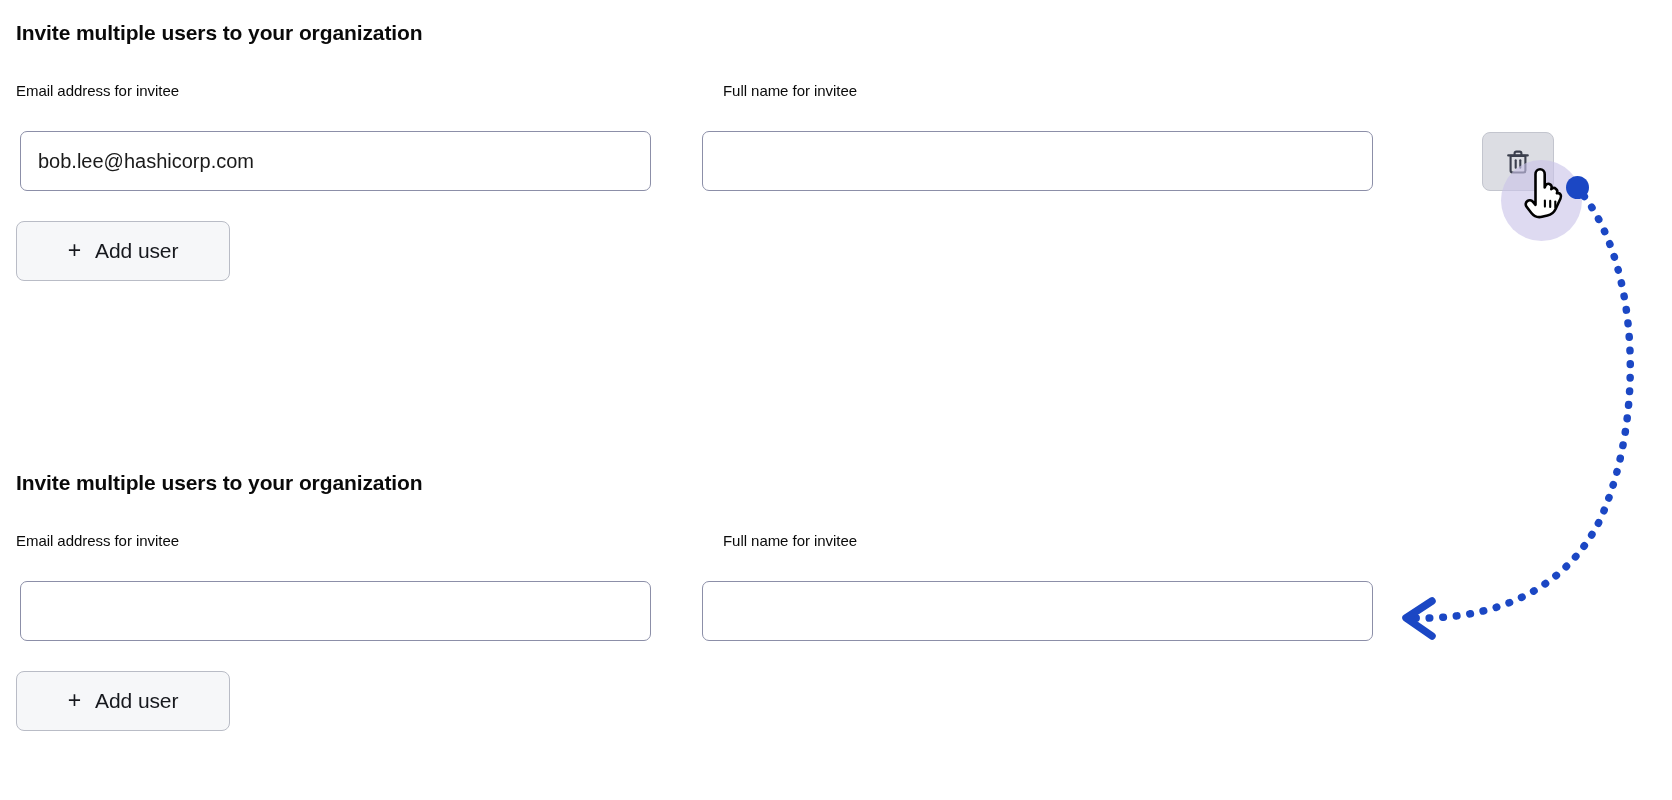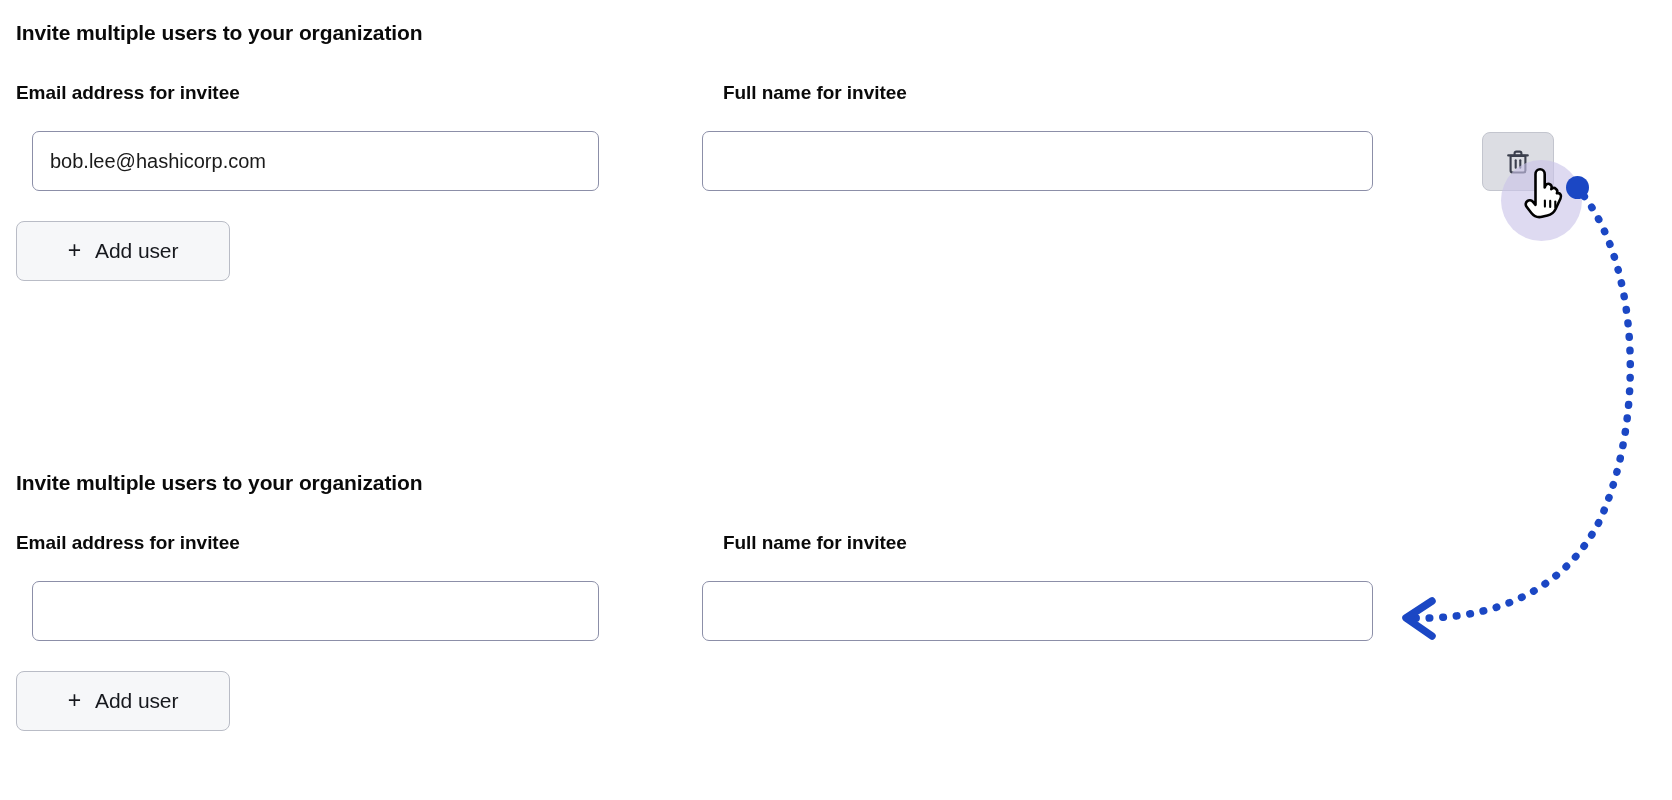--- a/index.html
+++ b/index.html
@@ -40,22 +40,22 @@
     font-weight: 700;
     letter-spacing: -0.1px;
     color: #0a0a0a;
     white-space: nowrap;
     text-align: center;
   }
 
   .field-label {
     position: absolute;
     top: 82px;
-    font-size: 19px;
-    font-weight: 700;
+    font-size: 15px;
+    font-weight: 400;
     letter-spacing: -0.05px;
     color: #0a0a0a;
     white-space: nowrap;
   }
   .label-email { left: 16px; }
   .label-name  { left: 723px; }
 
   .text-input {
     position: absolute;
     top: 131px;
@@ -64,21 +64,21 @@
     background: #ffffff;
     border: 1.6px solid #8c8fa8;
     border-radius: 7px;
     font-family: "Liberation Sans", "DejaVu Sans", sans-serif;
     font-size: 20px;
     color: #1a1a1a;
     padding: 0 17px;
     outline: none;
   }
   .text-input::placeholder { color: #9aa0b0; }
-  .input-email { left: 32px;  width: 567px; }
+  .input-email { left: 20px;  width: 631px; }
   .input-name  { left: 702px; width: 671px; }
 
   
   .delete-button {
     position: absolute;
     left: 1482px;
     top: 132px;
     width: 72px;
     height: 59px;
     box-sizing: border-box;

